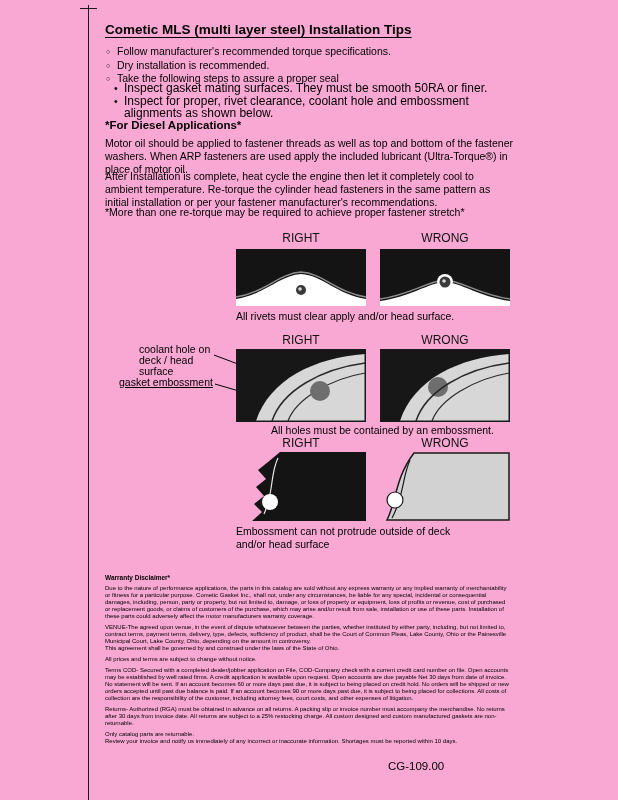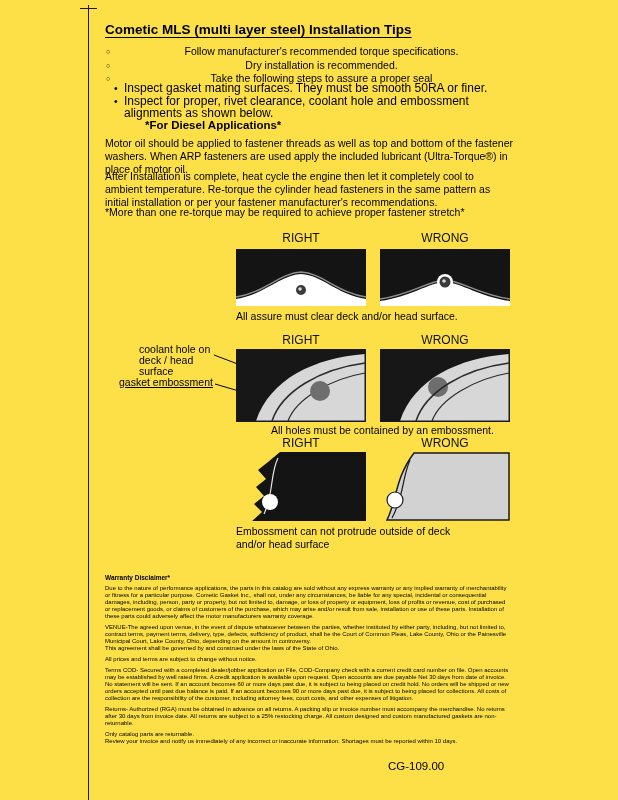--- a/index.html
+++ b/index.html
@@ -2,42 +2,42 @@
 <html><head>
 <meta charset="utf-8">
 <style>
   * { margin:0; padding:0; box-sizing:border-box; }
   html,body { background:#ffffff; }
   body {
     width:618px; height:800px;
     font-family:"Liberation Sans", sans-serif;
     color:#000;
   }
-  .page { position:relative; width:618px; height:800px; background:#fde047; overflow:hidden;padding-left:8px; }
+  .page { position:relative; width:618px; height:800px; background:#f9a8d4; overflow:hidden;padding-left:8px; }
   .abs { position:absolute; }
 
   .border-v { left:88px; top:5px; width:1px; height:795px; background:#1a1a1a; }
   .crop-h  { left:80px; top:8px; width:17px; height:1px; background:#1a1a1a; }
 
   .title {
     left:105px; top:22px; width:430px;
     font-size:13.5px; font-weight:bold;
     text-decoration:underline; text-underline-offset:3px;
   }
 
   ul { list-style:none; }
   .tips { left:106px; top:45px; width:420px; font-size:10.5px; }
-  .tips li { position:relative; padding-left:11px; margin-bottom:1.5px; line-height:12px;text-align:center; }
+  .tips li { position:relative; padding-left:11px; margin-bottom:1.5px; line-height:12px; }
   .tips li::before { content:"○"; position:absolute; left:0; top:1px; font-size:7px; }
 
   .subtips { left:114px; top:82px; width:400px; font-size:12px; }
   .subtips li { position:relative; padding-left:10px; margin-bottom:1px; line-height:12px; }
   .subtips li::before { content:"•"; position:absolute; left:0; top:0; font-size:10.5px; }
 
-  .diesel-heading { left:105px; top:119px; font-size:11.5px; font-weight:bold;margin-left:40px; }
+  .diesel-heading { left:105px; top:119px; font-size:11.5px; font-weight:bold; }
   .para { left:105px; width:408px; font-size:10.5px; line-height:13px; }
   .p1 { top:137px; }
   .p2 { top:170px; }
   .note { top:206px; }
 
   .diag-label { width:130px; text-align:center; font-size:12px; color:#111; }
   .lab-r1 { left:236px; top:231px; } .lab-w1 { left:380px; top:231px; }
   .lab-r2 { left:236px; top:333px; } .lab-w2 { left:380px; top:333px; }
   .lab-r3 { left:236px; top:436px; } .lab-w3 { left:380px; top:436px; }
 
@@ -102,21 +102,21 @@
     <circle cx="64" cy="40" r="1.8" fill="#d9d9d9"></circle>
   </svg>
   <svg class="abs img img-w1" width="130" height="57" viewBox="0 0 130 57">
     <rect width="130" height="57" fill="#141414"></rect>
     <path d="M0,57 L0,52 C30,48 48,34 65,33 C82,34 100,48 130,52 L130,57 Z" fill="#ffffff"></path>
     <path d="M0,50 C30,46 48,32 65,31 C82,32 100,46 130,50" fill="none" stroke="#8f8f8f" stroke-width="1.5"></path>
     <circle cx="65" cy="33" r="8" fill="#ffffff"></circle>
     <circle cx="65" cy="33" r="5.5" fill="#3a3a3a"></circle>
     <circle cx="64" cy="32" r="1.8" fill="#d9d9d9"></circle>
   </svg>
-  <p class="abs caption cap1">All assure must clear deck and/or head surface.</p>
+  <p class="abs caption cap1">All rivets must clear apply and/or head surface.</p>
 
   <div class="abs diag-label lab-r2">RIGHT</div>
   <div class="abs diag-label lab-w2">WRONG</div>
 
   <div class="abs anno anno-coolant preline">coolant hole on
 deck / head surface</div>
   <div class="abs anno anno-emboss">gasket embossment</div>
   <svg class="abs anno-lines" width="95" height="55" viewBox="0 0 95 55">
     <line x1="2" y1="5" x2="84" y2="36" stroke="#000" stroke-width="1"></line>
     <line x1="3" y1="34" x2="44" y2="46" stroke="#000" stroke-width="1"></line>

